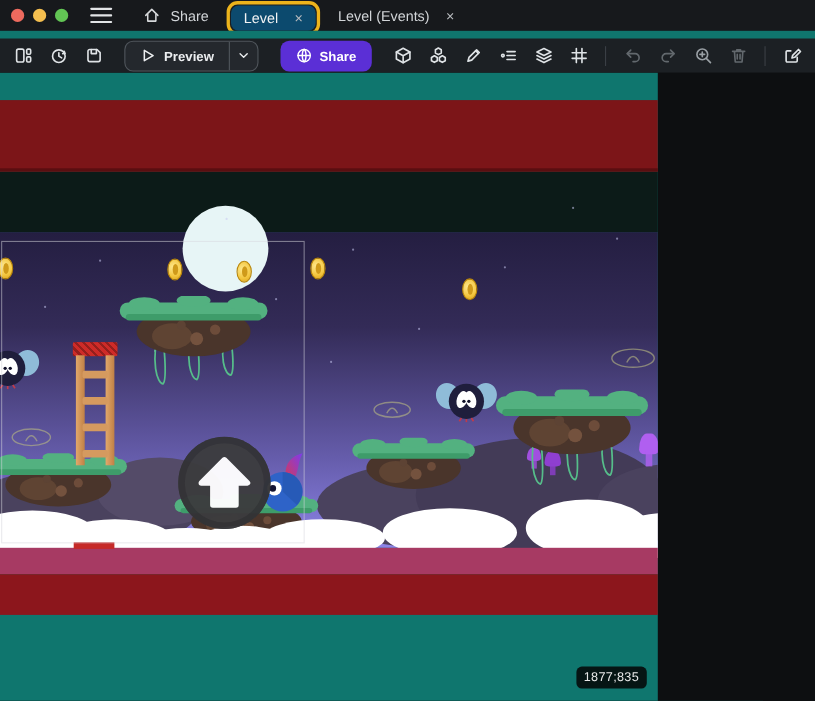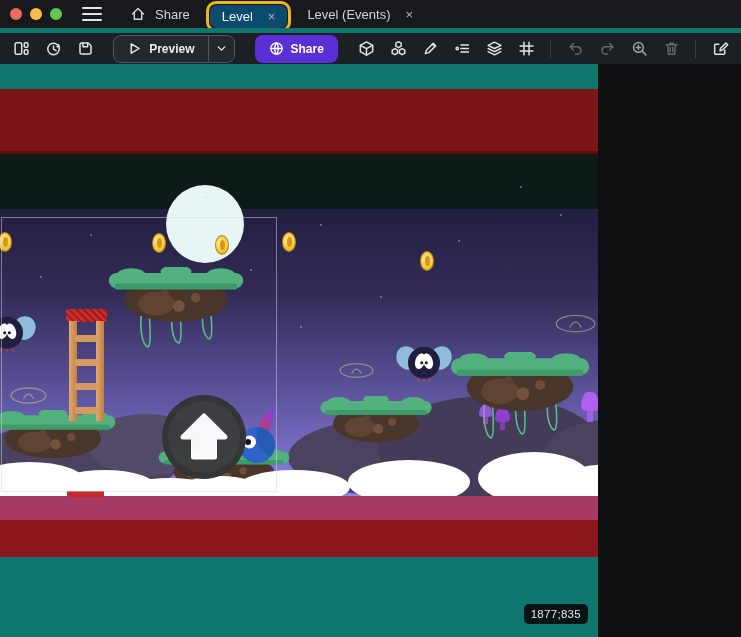--- a/index.html
+++ b/index.html
@@ -7,21 +7,21 @@
   .titlebar{height:28px;background:#17191c;display:flex;align-items:center;position:relative;z-index:20;}
   .traffic{display:flex;gap:8px;padding:0 12px 0 10px;align-items:center;}
   .tl{width:12px;height:12px;border-radius:50%;display:inline-block;}
   .hamburger{width:20px;height:14px;display:flex;flex-direction:column;justify-content:space-between;margin:0 16px 0 8px;cursor:pointer;}
   .hamburger span{display:block;height:2px;background:#e2e4e6;border-radius:1px;}
   .tabs{display:flex;align-items:center;height:100%;}
   .tab{display:flex;align-items:center;gap:9px;color:#d2d5d8;font-size:13px;padding:4px 12px;white-space:nowrap;cursor:pointer;}
   .tab .close{color:#b9bcbf;font-size:13px;margin-left:6px;cursor:pointer;}
   .tab.active{background:#0c4a6e;border-radius:7px;color:#f2f3f4;padding:4px 12px;}
   .tab-highlight{border:3px solid #edb41c;border-radius:10px;padding:1px;margin:0 4px;position:relative;top:2px;background:#1b1e21;}
-  .toolbar{height:31px;background:#1c2024;border-top:5px solid #0f766e;display:flex;align-items:center;padding:0 8px;gap:6px;position:relative;z-index:20;}
+  .toolbar{height:31px;background:#1c2024;border-top:7px solid #0f766e;display:flex;align-items:center;padding:0 8px;gap:6px;position:relative;z-index:20;}
   .tb-ic{width:26px;height:24px;display:flex;align-items:center;justify-content:center;color:#dfe3e6;border-radius:5px;cursor:pointer;flex:0 0 auto;}
   .tb-ic.dis{color:#62686d;}
   .tb-ic svg{stroke:currentColor;fill:none;stroke-width:1.4;stroke-linecap:round;stroke-linejoin:round;}
   .sep{width:1px;height:18px;background:#3a3f45;margin:0 5px;flex:0 0 auto;}
   .spacer{flex:1;}
   .preview-split{display:flex;align-items:stretch;height:26px;border:1px solid #515archive760;border:1px solid #50565c;border-radius:8px;background:#24282d;color:#eceef0;overflow:hidden;cursor:pointer;}
   .preview-main{display:flex;align-items:center;gap:7px;padding:0 13px;font-size:12px;font-weight:bold;}
   .preview-caret{display:flex;align-items:center;justify-content:center;width:25px;border-left:1px solid #50565c;}
   .preview-split svg{stroke:#eceef0;fill:none;stroke-width:1.5;stroke-linecap:round;stroke-linejoin:round;}
   .share-btn{display:flex;align-items:center;gap:7px;height:28px;padding:0 14px;margin-left:14px;background:#5b2fd6;border-radius:8px;color:#fff;font-size:12px;font-weight:bold;cursor:pointer;justify-content:flex-end;}

